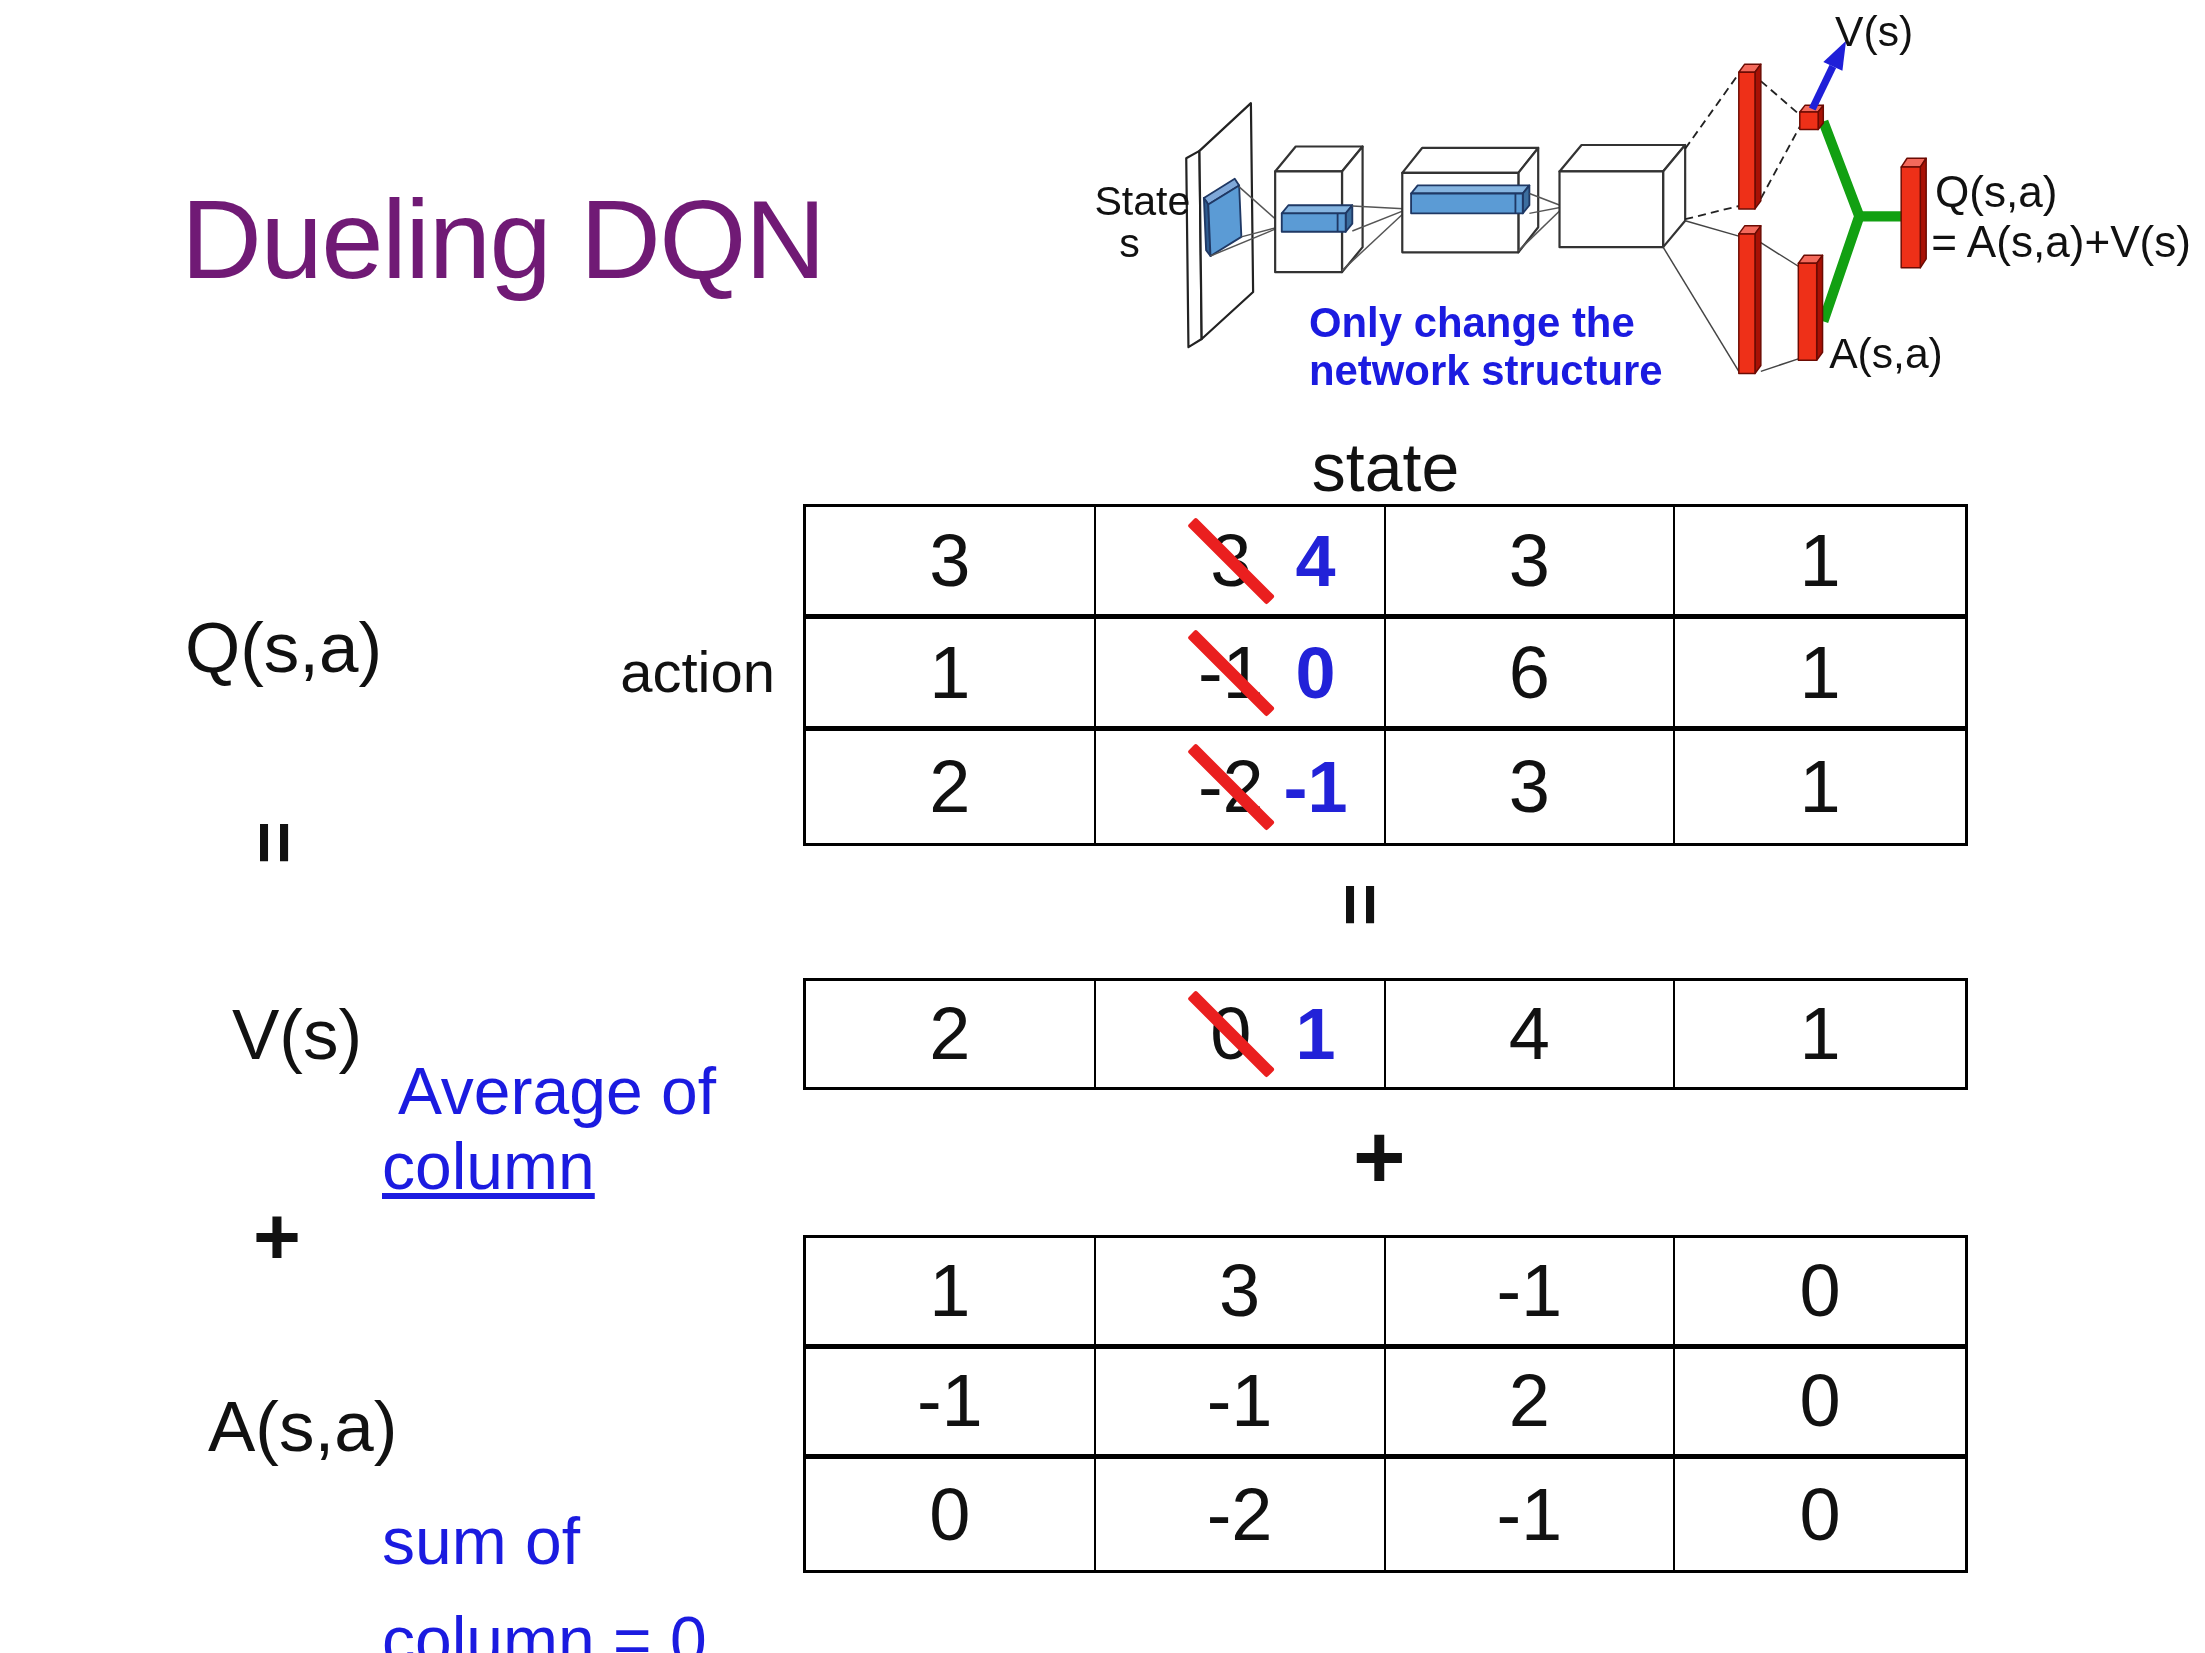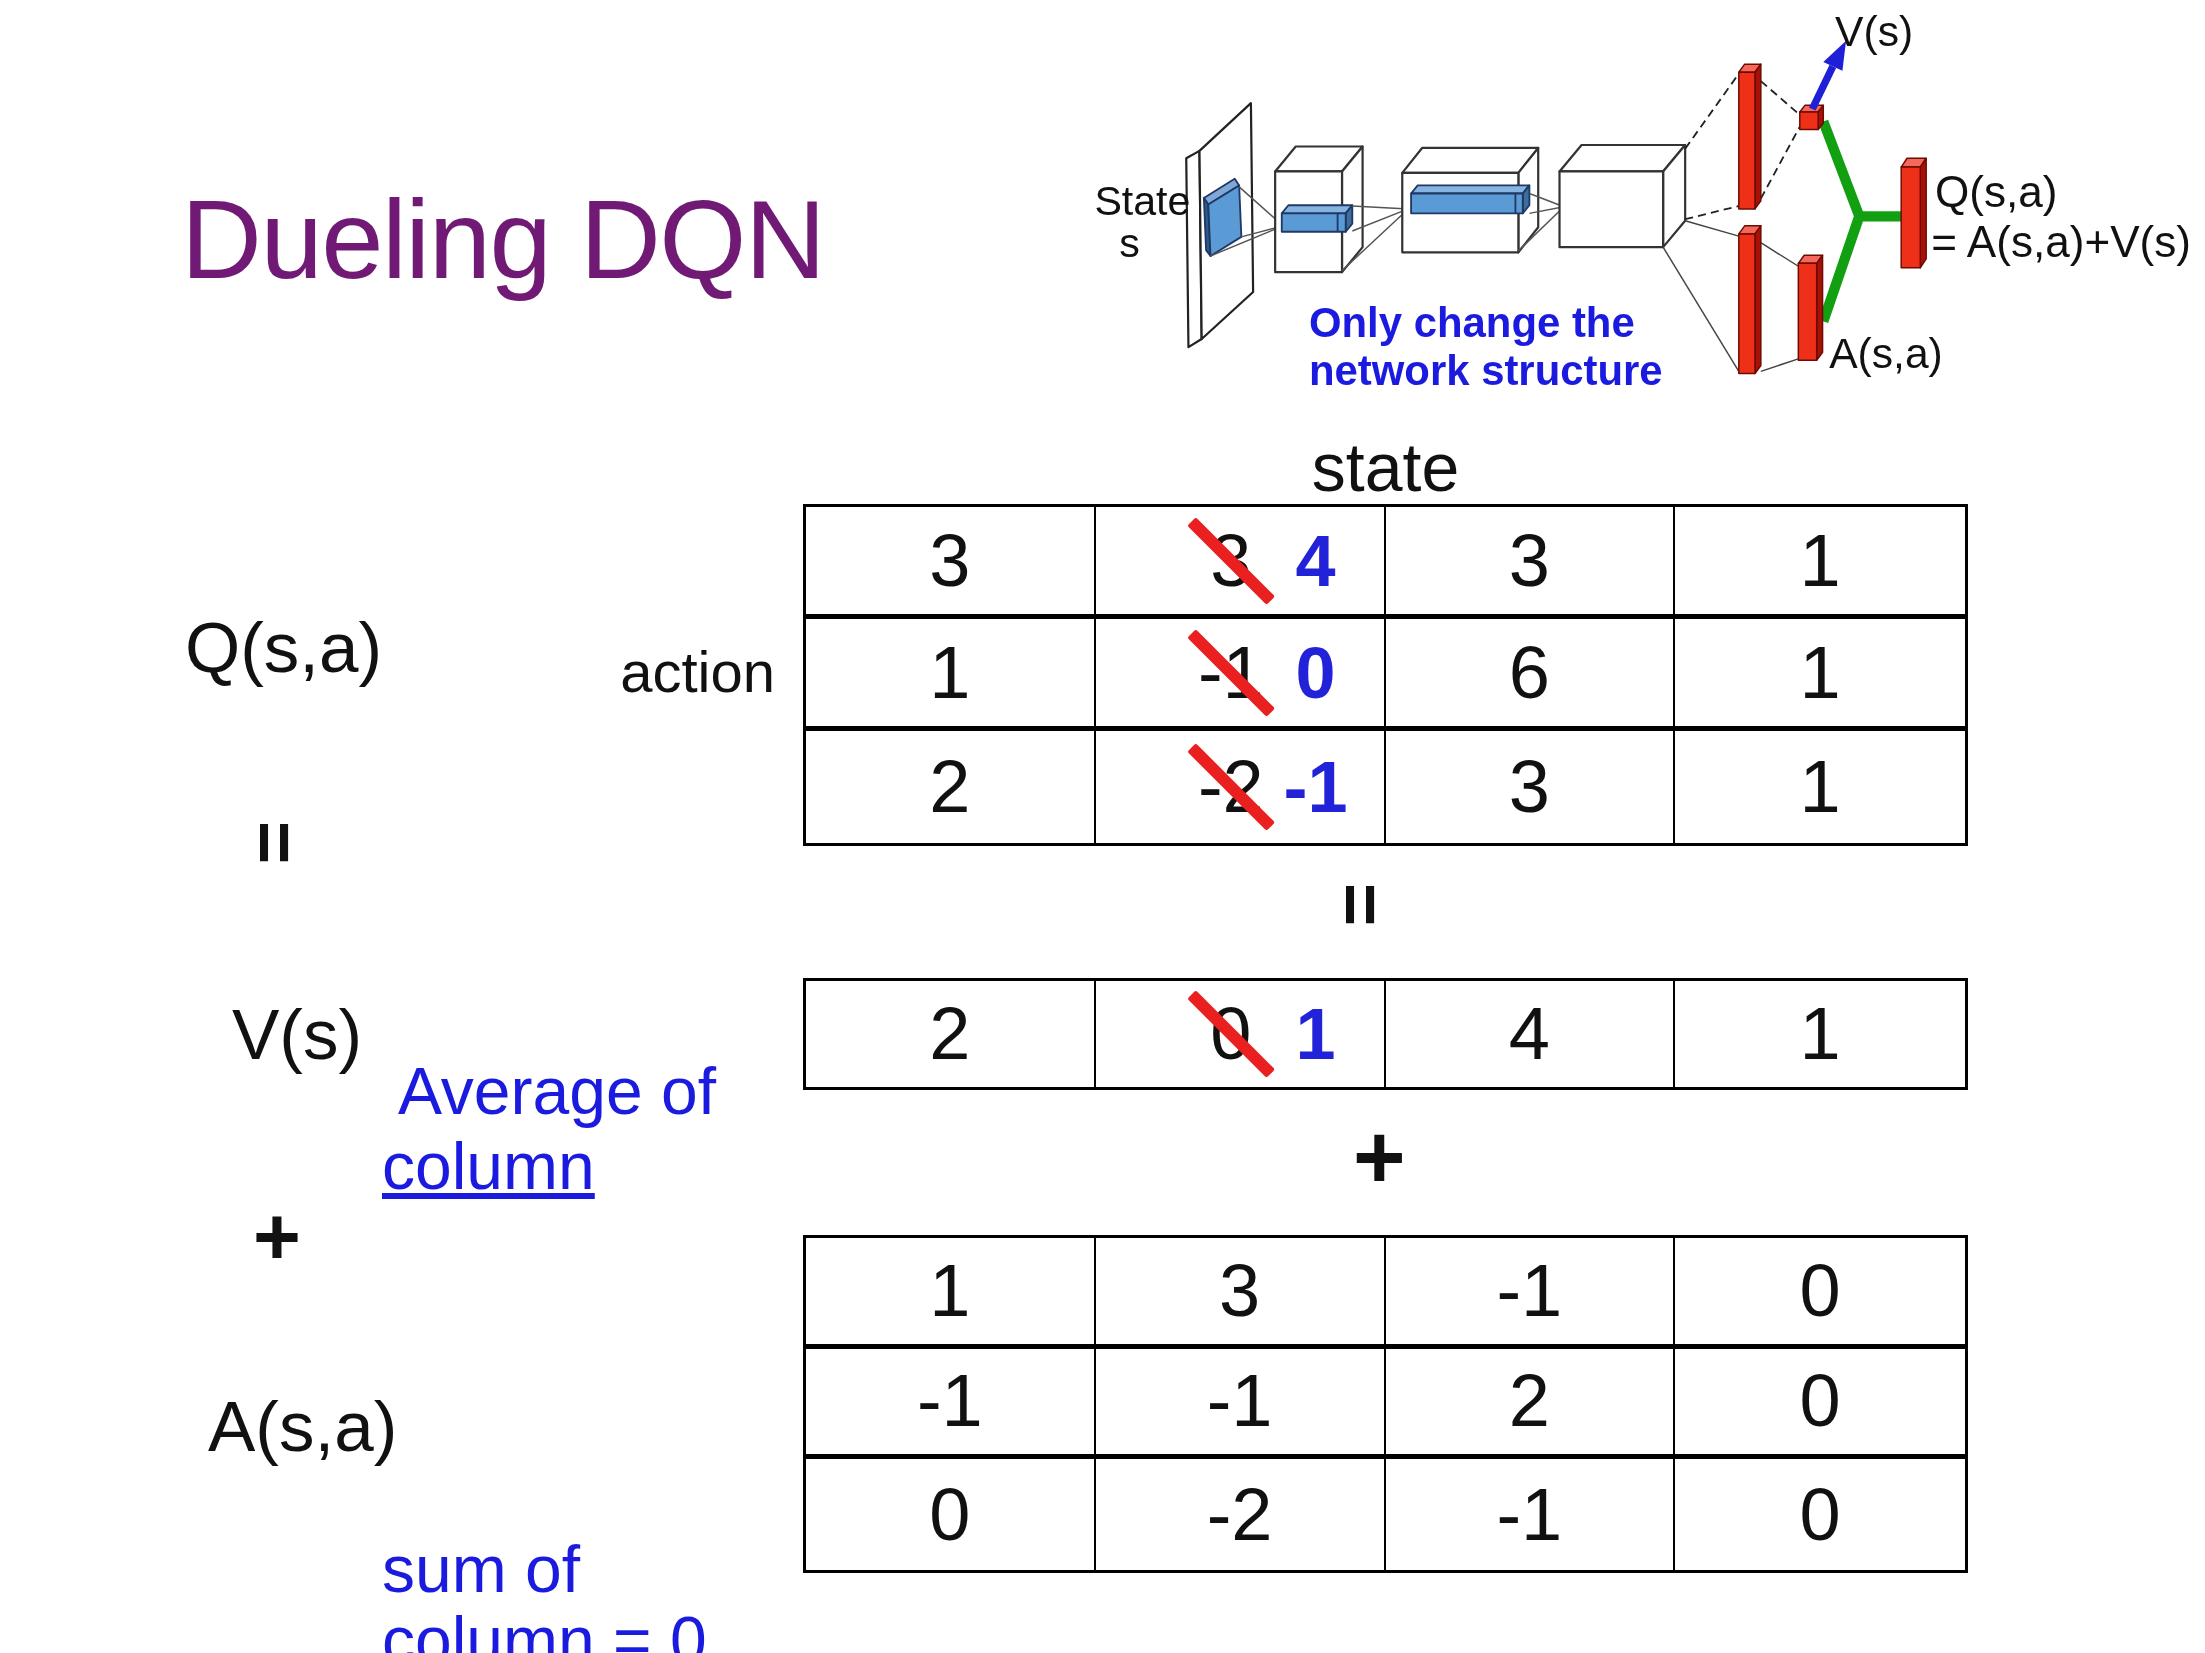--- a/index.html
+++ b/index.html
@@ -153,21 +153,21 @@
 <div class="abs lab" style="left:208px;top:1386px;">A(s,a)</div>
 
 <div class="abs small-lab" style="left:551px;top:638px;width:224px;text-align:right;">action</div>
 <div class="abs small-lab" style="left:803px;top:428px;width:1165px;text-align:center;font-size:68px;">state</div>
 
 <div class="abs rot-eq" style="left:1339px;top:862px;">=</div>
 <div class="abs plus" style="left:1353px;top:1106px;font-size:90px;">+</div>
 
 <div class="abs blue-note" style="left:398px;top:1029px;margin-top:24px;">Average of</div>
 <div class="abs blue-note" style="left:382px;top:1128px;text-decoration:underline;">column</div>
-<div class="abs blue-note" style="left:382px;top:1503px;margin-top:28px;">sum of</div>
+<div class="abs blue-note" style="left:382px;top:1503px;">sum of</div>
 <div class="abs blue-note" style="left:382px;top:1602px;">column = 0</div>
 
 <div class="tbl" style="top: 504px; height: 342px; grid-template-rows: repeat(3, 1fr);">
     <div class="row">
       <div class="cell">
         <span class="val">3</span>
       </div>
       <div class="cell">
         <span class="val shift">3</span>
         <div class="slash"></div>

